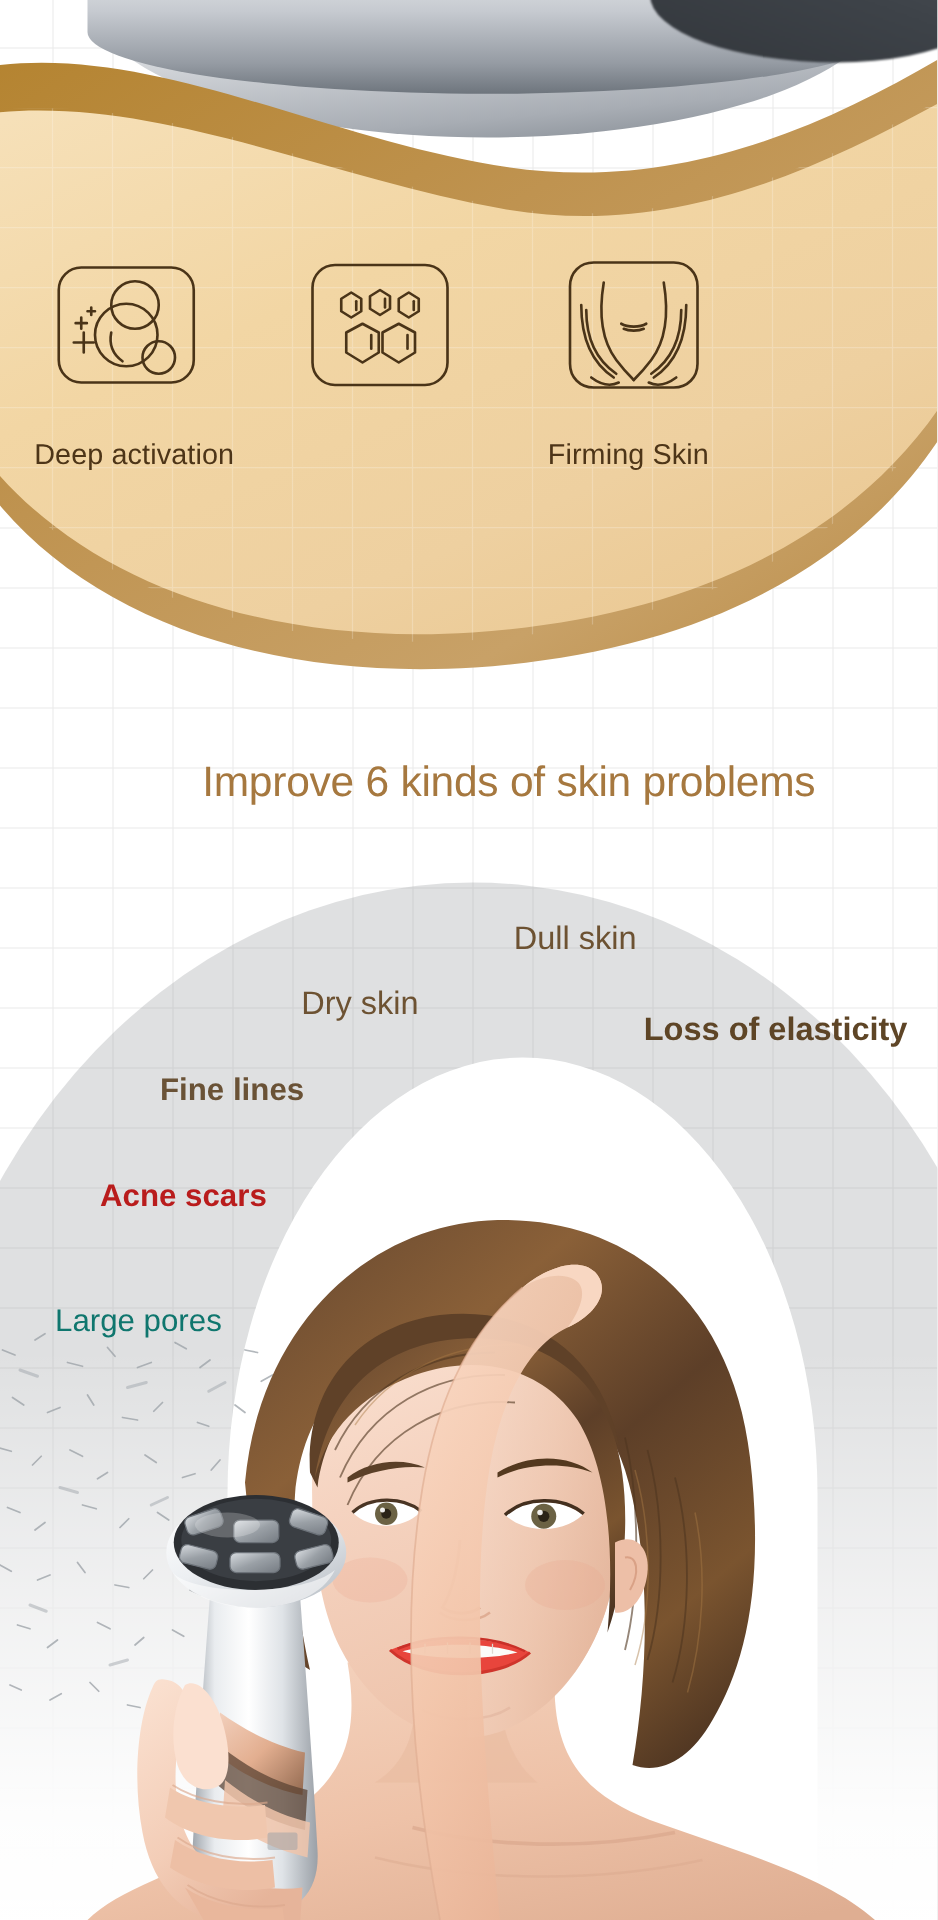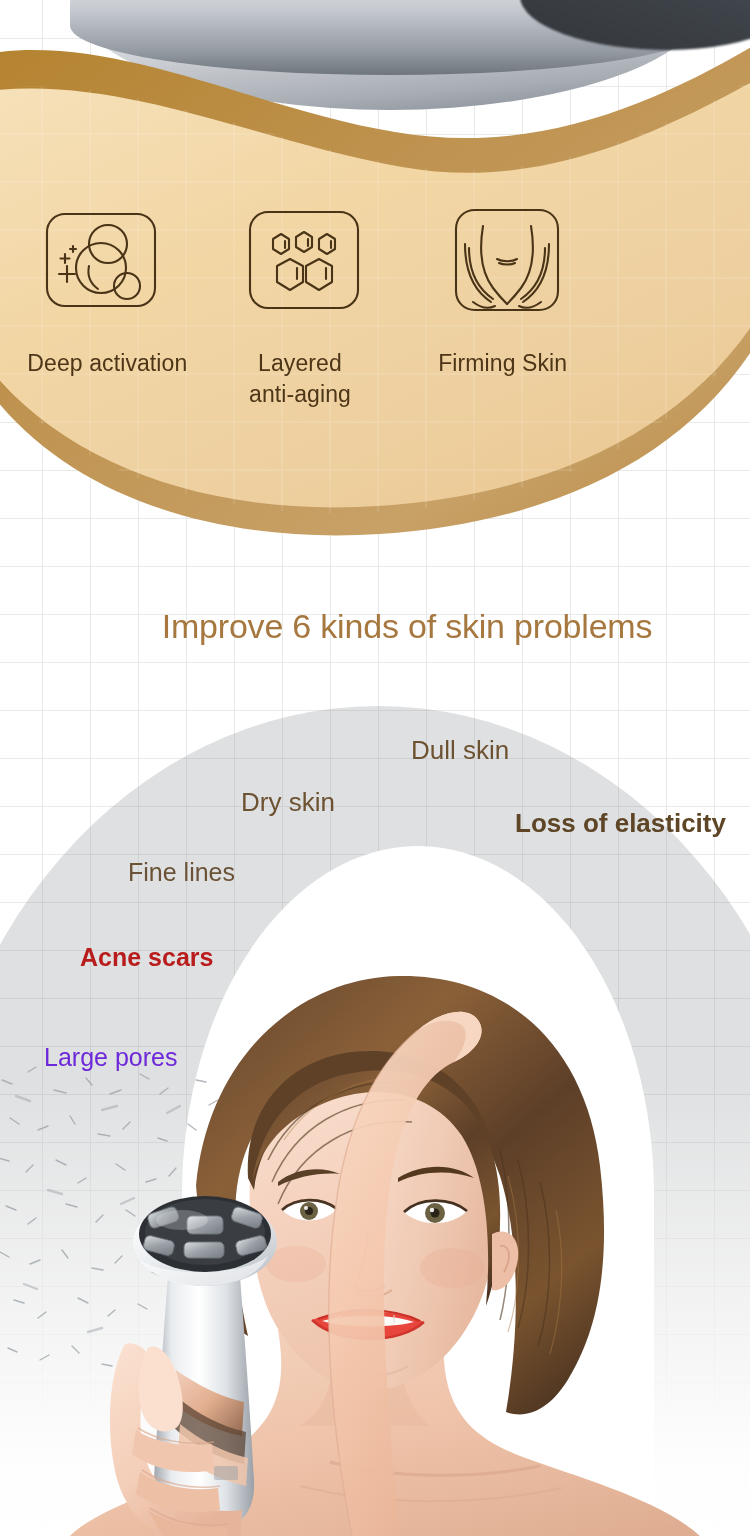--- a/index.html
+++ b/index.html
@@ -135,23 +135,23 @@
   .problem {
     position:absolute;
     z-index:7;
     font-size:25px;
     line-height:30px;
     white-space:nowrap;
   }
   .p-dull   { top:735px; left:395px; color:#6d5232; font-size:26px;margin-left:16px; }
   .p-dry    { top:787px; left:241px; color:#6d5232; font-size:26px; }
   .p-loss   { top:808px; left:515px; color:#5e4526; font-size:26px; font-weight:bold; }
-  .p-fine   { top:857px; left:128px; color:#6a5236; font-size:25px; font-weight:normal; }
+  .p-fine   { top:857px; left:128px; color:#6a5236; font-size:25px; font-weight:bold; }
   .p-acne   { top:942px; left: 80px; color:#b91c1c; font-size:25px; font-weight:bold; }
-  .p-pores  { top:1042px; left: 44px; color:#6d28d9; font-size:25px; }
+  .p-pores  { top:1042px; left: 44px; color:#0f766e; font-size:25px; }
 
   
   .flakes { position:absolute; left:-10px; top:1060px; width:260px; height:330px; z-index:8; }
   .flakes svg { width:100%; height:100%; }
 
   
   .model { position:absolute; left:0; top:860px; width:750px; height:676px; z-index:9; }
   .model svg { width:100%; height:100%; display:block; }
 
   
@@ -274,22 +274,20 @@
           <path d="M53 45 v7"></path>
           <path d="M76 43 v7"></path>
           <path d="M99 45 v7"></path>
 
           <path d="M45 70 L58 63 L71 70 L71 86 L58 94 L45 86 Z"></path>
           <path d="M74 70 L87 63 L100 70 L100 86 L87 94 L74 86 Z"></path>
           <path d="M65 72 v11"></path>
           <path d="M94 72 v11"></path>
         </svg>
       </div>
-      <div class="feature-label">Layered
-anti-aging</div>
     </div>
 
     <div class="feature">
       <div class="feature-icon">
         <svg viewBox="0 0 144 128" fill="none" stroke="#4a3418" stroke-width="2.1" stroke-linecap="round" stroke-linejoin="round">
           <path d="M40 14 H104 C115 14 123 22 123 33 V95 C123 106 115 114 104 114 H40 C29 114 21 106 21 95 V33 C21 22 29 14 40 14 Z"></path>
 
           <path d="M48 30 C44 54 46 76 58 92 C64 100 68 104 72 108"></path>
           <path d="M96 30 C100 54 98 76 86 92 C80 100 76 104 72 108"></path>
 

